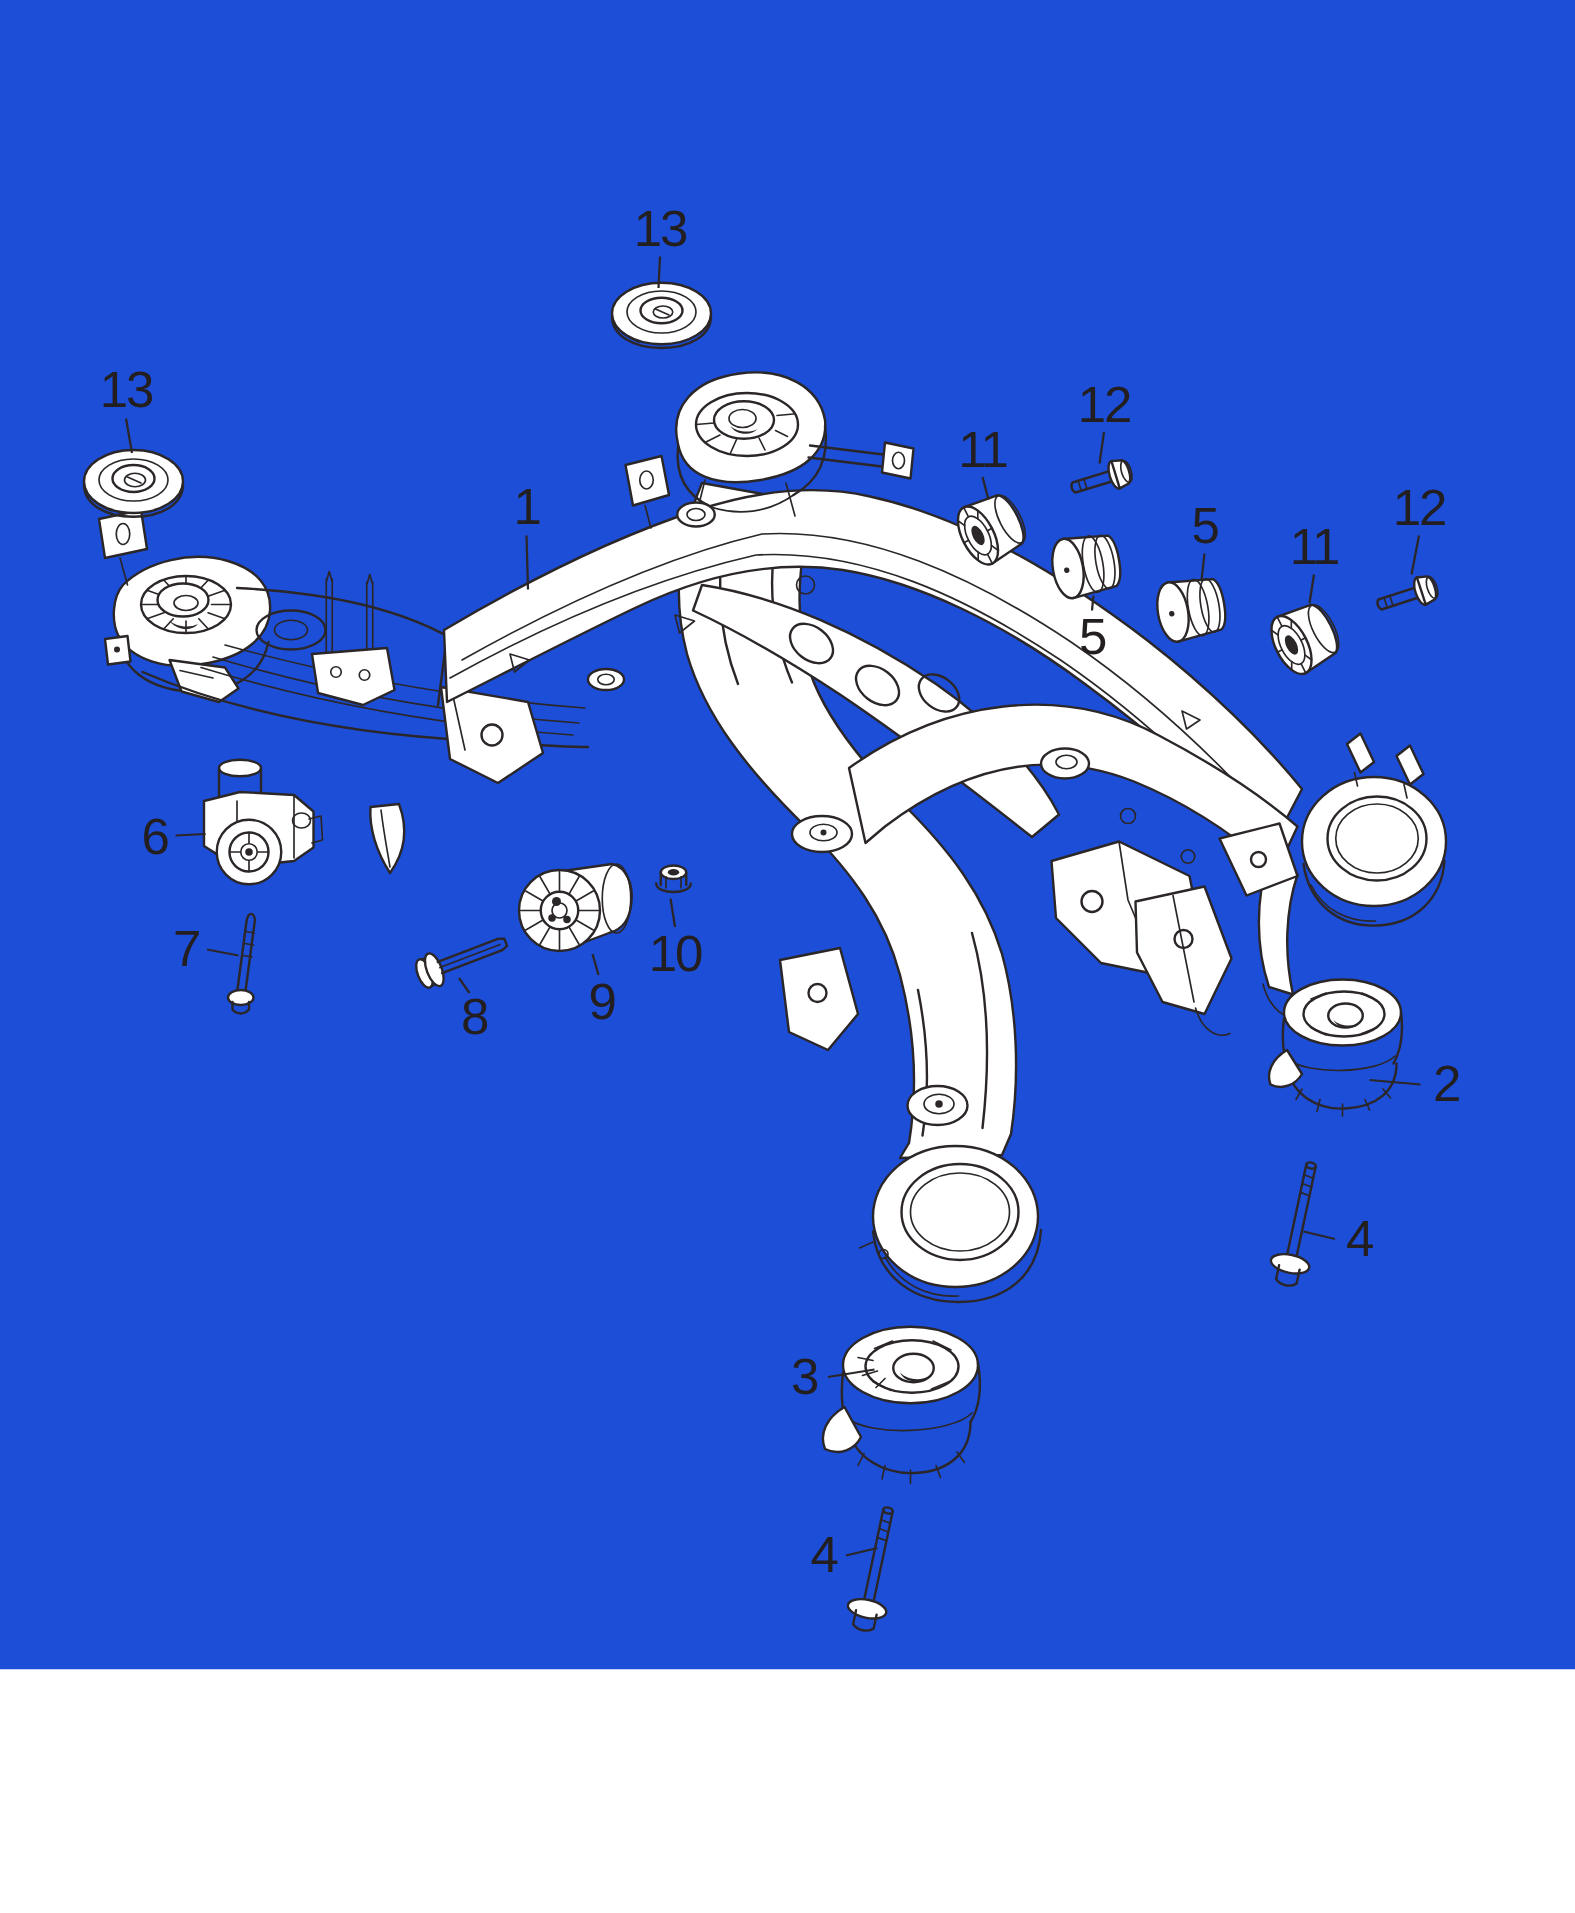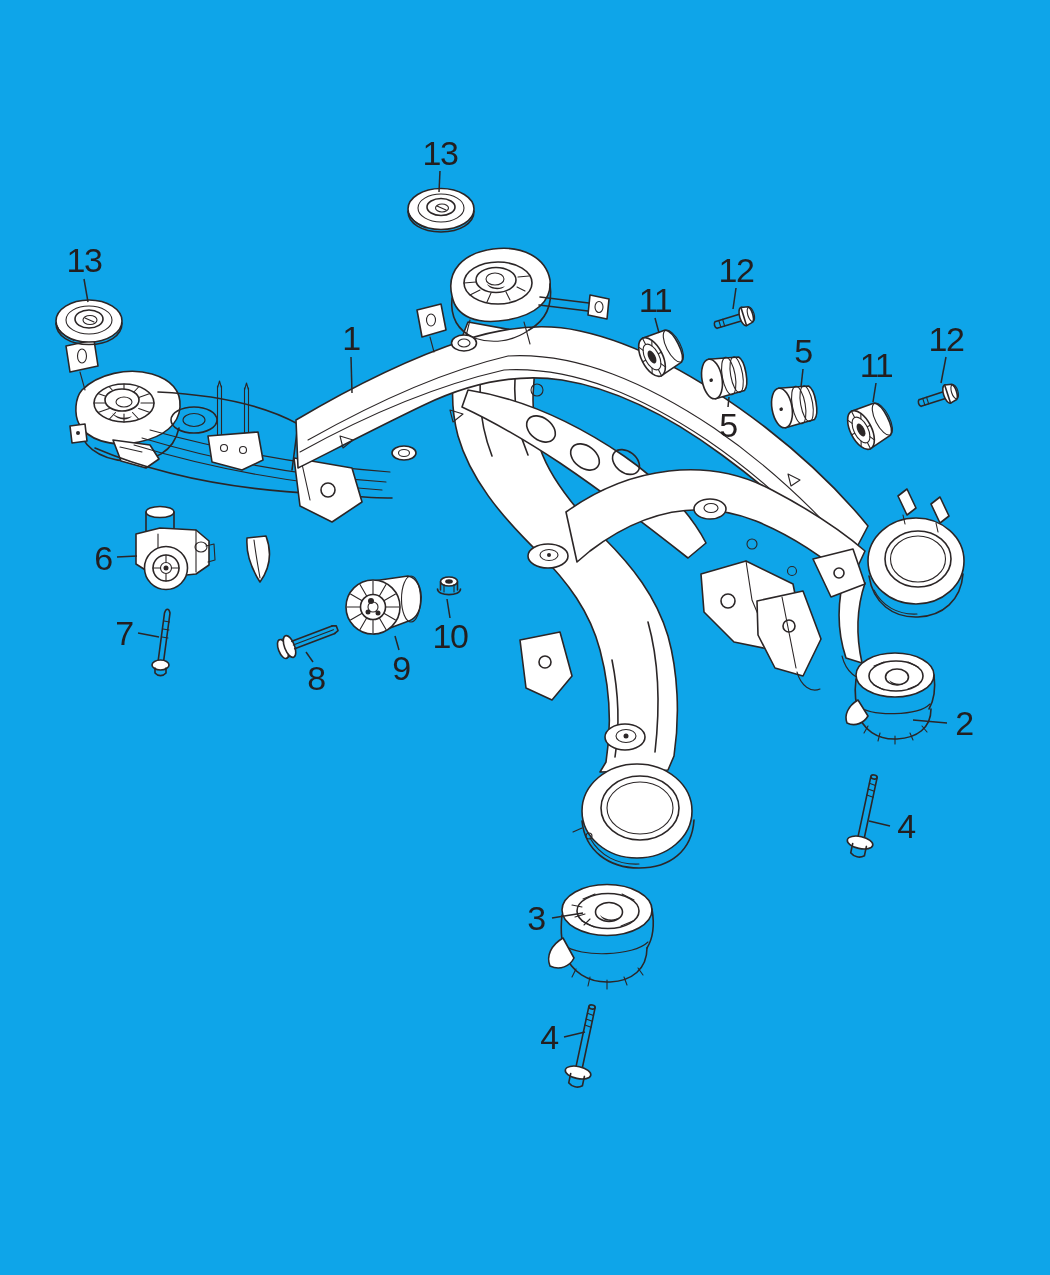--- a/index.html
+++ b/index.html
@@ -1,16 +1,16 @@
 <!DOCTYPE html>
 <html><head>
 <meta charset="utf-8">
 <style>
   html,body{margin:0;padding:0;background:#ffffff;}
-  .canvas{position:relative;width:1050px;height:1275px;background:#0ea5e9;overflow:hidden;text-align:center;}
+  .canvas{position:relative;width:1050px;height:1113px;background:#1d4ed8;overflow:hidden;text-align:center;}
   .canvas svg{position:absolute;left:0;top:0;}
   .ln{fill:none;stroke:#2b2627;stroke-width:1.6;stroke-linecap:round;stroke-linejoin:round;}
   .thin{fill:none;stroke:#2b2627;stroke-width:1.1;stroke-linecap:round;stroke-linejoin:round;}
   .fw{fill:#ffffff;stroke:#2b2627;stroke-width:1.6;stroke-linejoin:round;}
   .dark{fill:#2b2627;stroke:none;}
   #callout-layer text{
     font-family:"Liberation Sans",sans-serif;
     font-size:34px;font-weight:400;letter-spacing:-1.5px;
   }
   #callout-layer line{stroke-width:1.5;}

